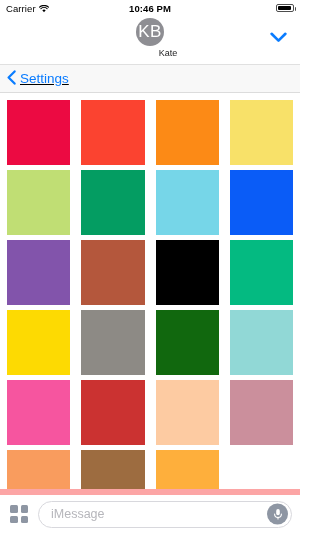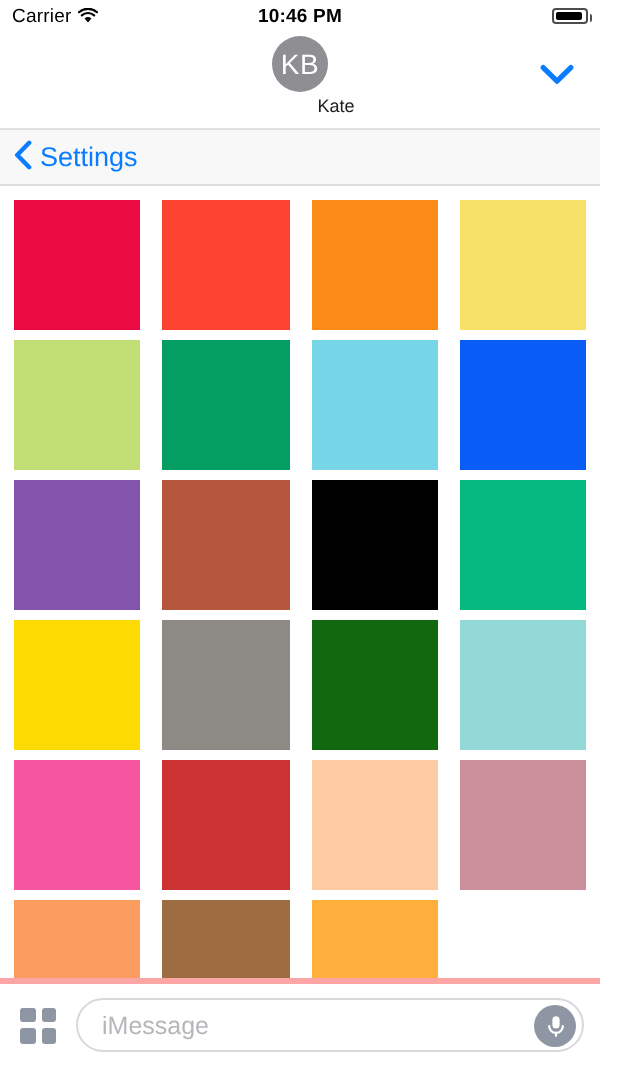--- a/index.html
+++ b/index.html
@@ -36,38 +36,39 @@
     flex:0 0 48px; height:48px;
     background:#ffffff;
     position:relative;
     display:flex; align-items:flex-start; justify-content:center;
   }
   .recipient { display:flex; flex-direction:column; align-items:center; padding-top:2px; }
   .avatar {
     width:28px; height:28px; border-radius:50%;
     background:#8e8e93; color:#ffffff;
     display:flex; align-items:center; justify-content:center;
-    font-size:14px; letter-spacing:0.3px;
+    font-size:17px; letter-spacing:0.3px;
   }
   .recipient-name { margin-top:2px; font-size:9px; color:#1c1c1e;margin-left:36px; }
   .chevron-btn {
     position:absolute; right:10px; top:12px;
     width:24px; height:18px;
     display:flex; align-items:center; justify-content:center;
     cursor:pointer;
   }
 
   
   .app-nav {
     flex:0 0 29px; height:29px;
     background:#f8f8f8;
     border-top:1px solid #e0e0e0;
     border-bottom:1px solid #dcdcdc;
     display:flex; align-items:center;
     padding-left:7px;
+    text-decoration:underline;
   }
   .back-btn {
     display:flex; align-items:center; gap:4px;
     color:#0a7cff; font-size:13.5px; cursor:pointer;
   }
   .back-chevron { display:block; }
 
   
   .grid-area {
     flex:1 1 auto;
@@ -86,21 +87,21 @@
     height:65px;
     cursor:pointer;
     display:block;
   }
   .swatch.empty { cursor:default; background:transparent !important; }
 
   
   .bottom-bar {
     flex:0 0 44px; height:44px;
     background:#ffffff;
-    border-top:3px solid #fca5a5;
+    border-top:6px solid #fca5a5;
     display:flex; align-items:center;
     padding:0 8px;
     gap:8px;
   }
   .apps-btn {
     width:22px; height:22px;
     display:grid; grid-template-columns:repeat(2,1fr); grid-template-rows:repeat(2,1fr);
     gap:3px;
     flex:0 0 auto; cursor:pointer;
     padding:2px;

